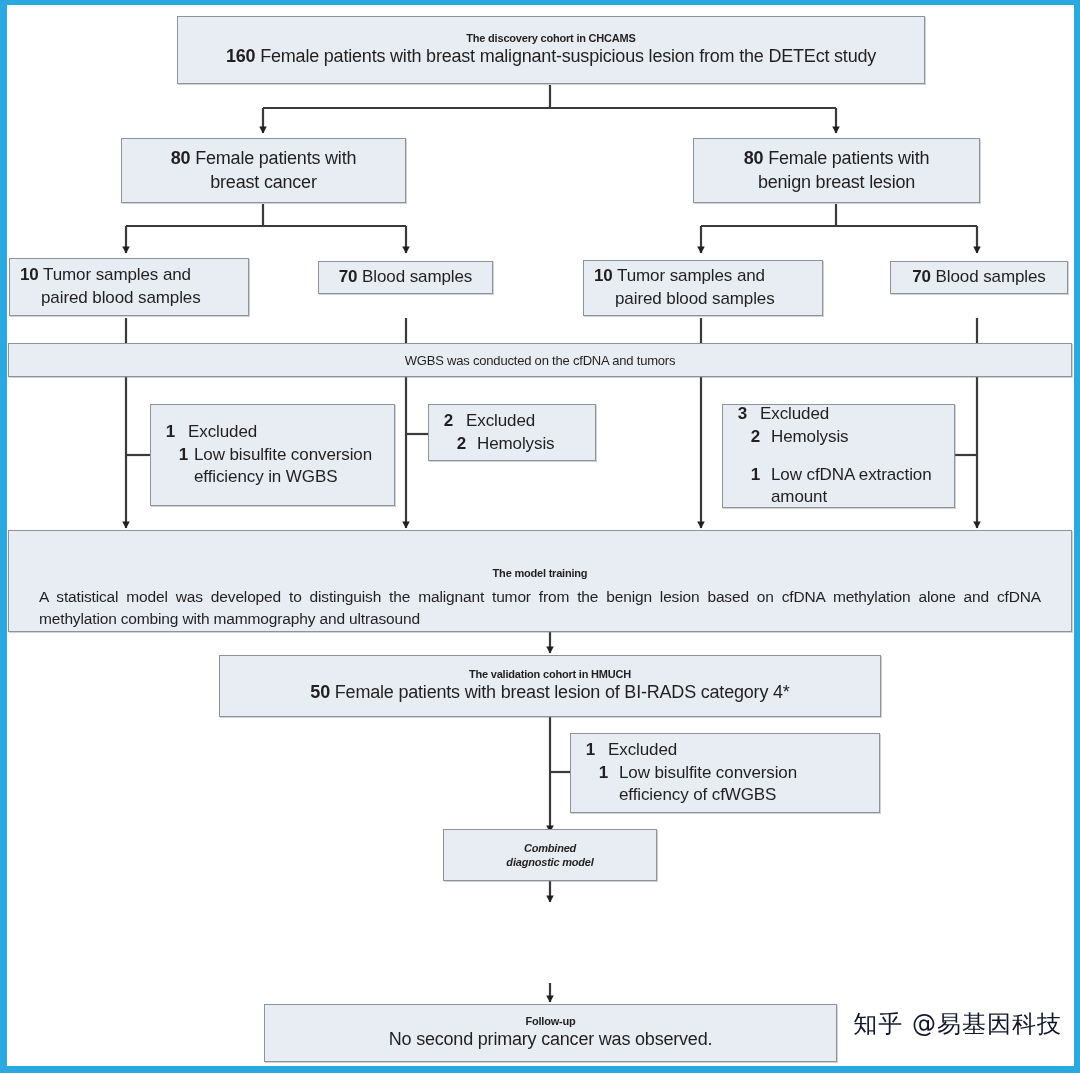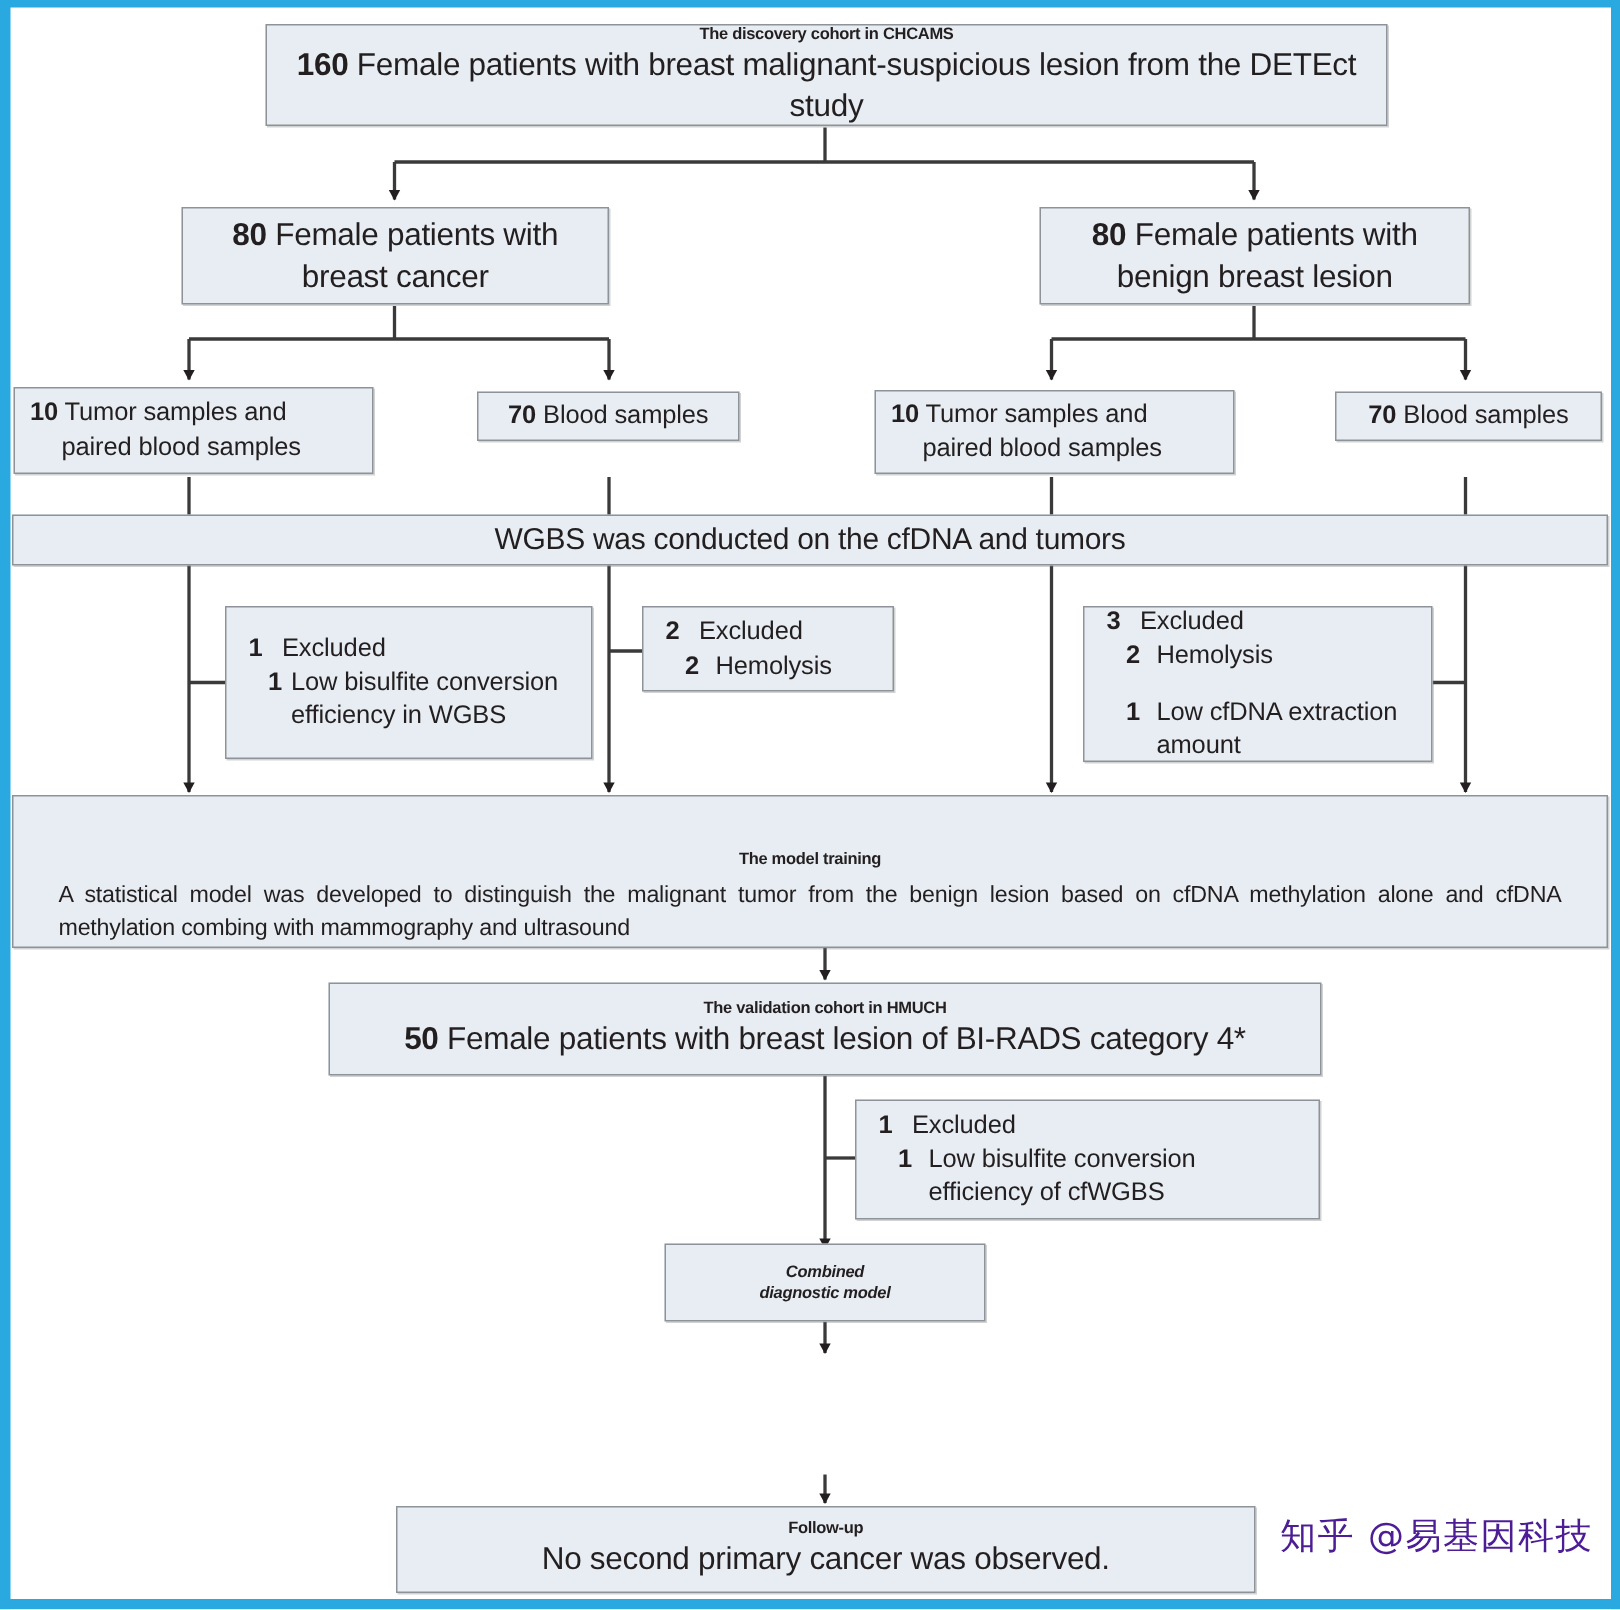--- a/index.html
+++ b/index.html
@@ -64,27 +64,27 @@
   .box.center { text-align: center; align-items: center; }
   .box.left   { text-align: left; align-items: flex-start; }
 
   .ttl {
     font-weight: bold;
     font-size: 11px;
     line-height: 1.28;
     letter-spacing: -0.2px;
   }
   .sub {
-    font-size: 21px;
+    font-size: 18px;
     line-height: 1.3;
     letter-spacing: -0.2px;
   }
   .sub b { font-weight: bold; }
   .band {
-    font-size: 20px;
+    font-size: 13px;
     letter-spacing: -0.2px;
   }
   .small {
     font-size: 17px;
     line-height: 1.34;
     letter-spacing: -0.1px;
   }
   .para {
     font-size: 15.5px;
     line-height: 1.45;
@@ -104,21 +104,21 @@
     text-align: right;
   }
   .extxt { flex: 1 1 auto; }
   .exlist { width: 100%; }
 
   .watermark {
     position: absolute;
     right: 18px;
     top: 1008px;
     font-size: 24px;
-    color: #4c1d95;
+    color: #0f172a;
     letter-spacing: 1px;
     font-family: "DejaVu Sans", sans-serif;
     white-space: nowrap;
     user-select: none;
   }
 </style>
 </head>
 <body>
 
 <div id="canvas">

